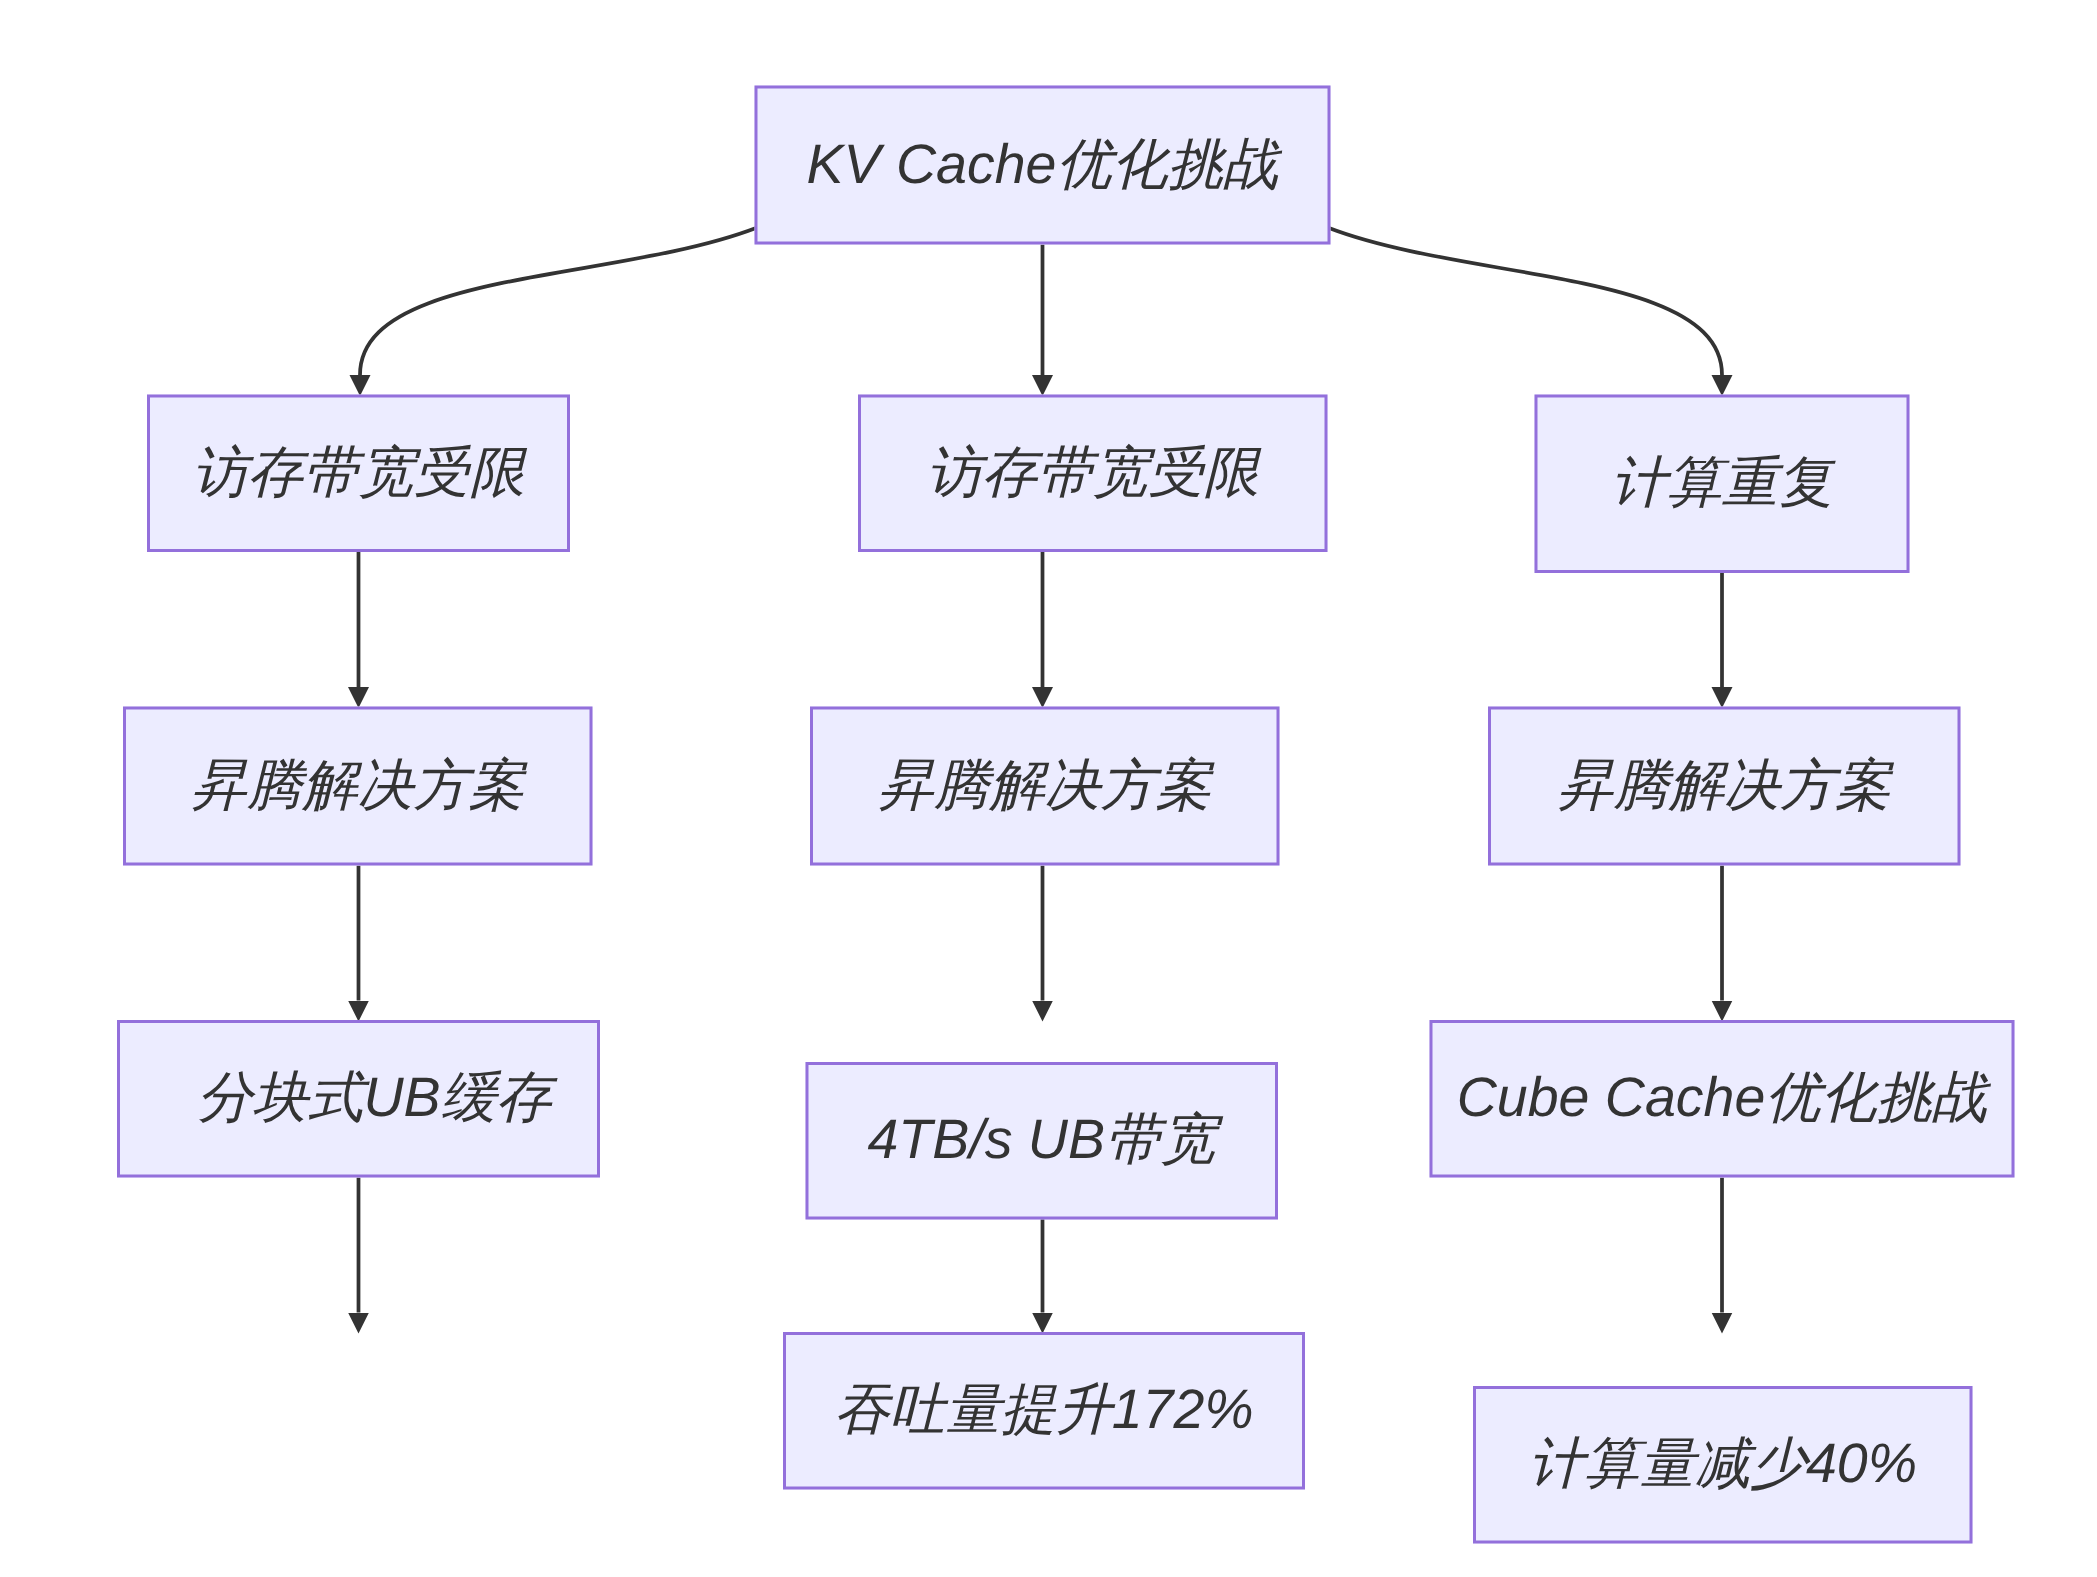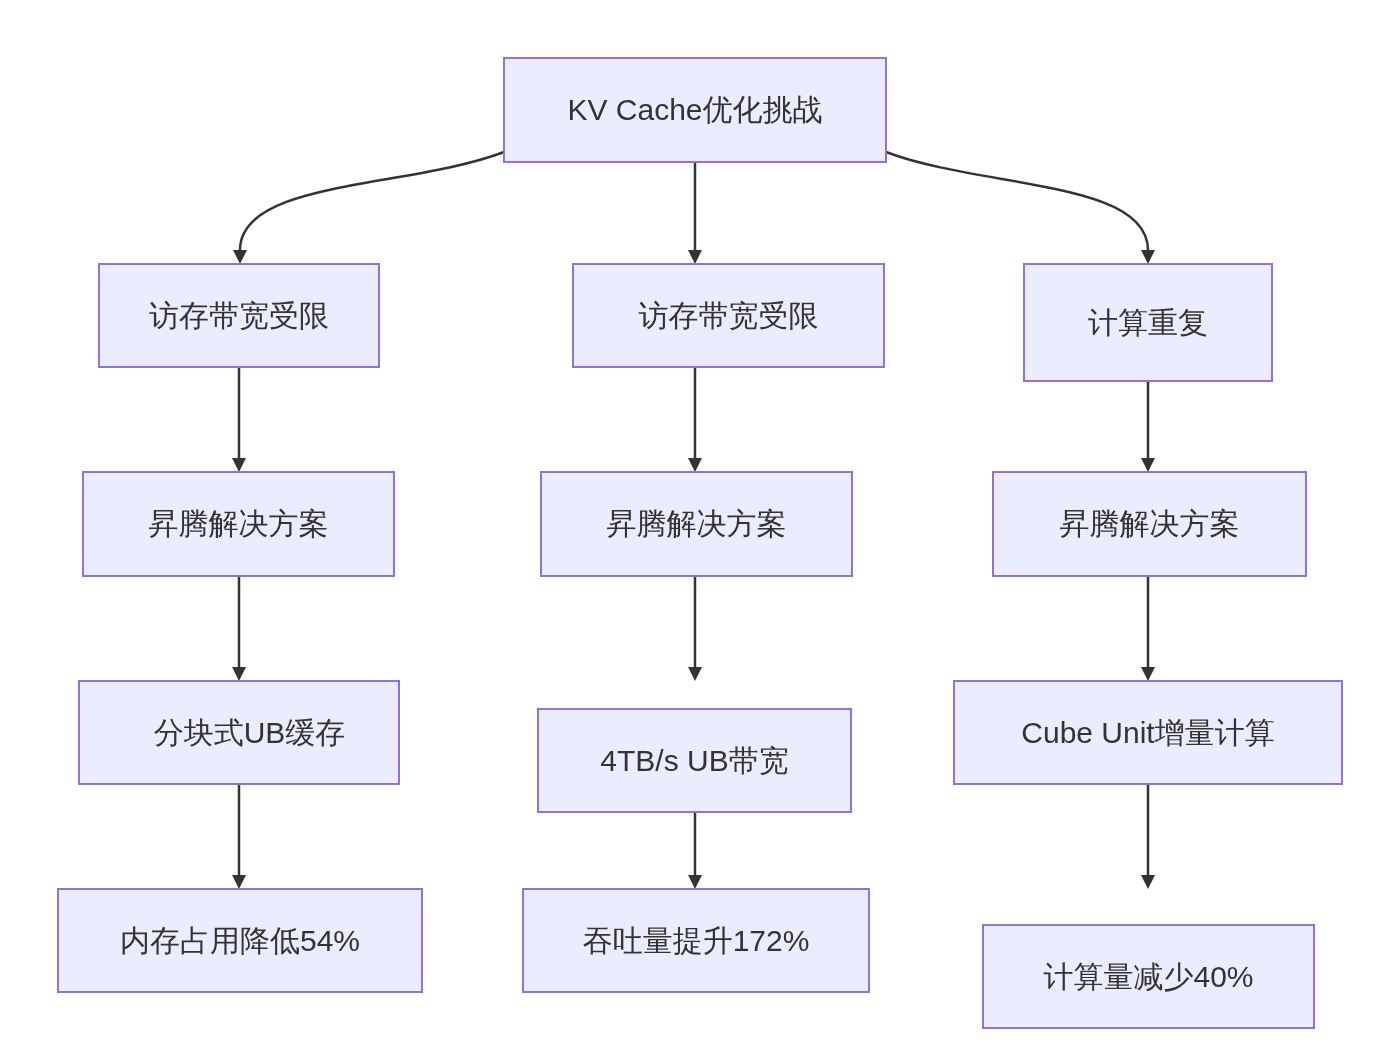--- a/index.html
+++ b/index.html
@@ -30,22 +30,23 @@
   }
   .node {
     position: absolute;
     box-sizing: border-box;
     background: var(--node-fill, #ECECFF);
     border: 2.5px solid var(--node-border, #9370DB);
     display: flex;
     align-items: center;
     justify-content: center;
     color: var(--text-color, #333333);
-    font-size: 30px;
+    font-size: 37px;
     line-height: 1.25;
+    font-style: italic;
   }
   
   .n-root  { left: 503px;  top: 57px;  width: 384px; height: 106px; }
   .n-c1    { left: 98px;   top: 263px; width: 282px; height: 105px; }
   .n-c2    { left: 540px;  top: 263px; width: 313px; height: 105px; margin-left: 32px; }
   .n-c3    { left: 1023px; top: 263px; width: 250px; height: 119px; }
   .n-s1    { left: 82px;   top: 471px; width: 313px; height: 106px; }
   .n-s2    { left: 540px;  top: 471px; width: 313px; height: 106px; }
   .n-s3    { left: 992px;  top: 471px; width: 315px; height: 106px; }
   .n-t1    { left: 78px;   top: 680px; width: 322px; height: 105px; padding-left: 21px; }
@@ -108,26 +109,23 @@
     <span>昇腾解决方案</span>
   </div>
 
   <div class="node n-t1">
     <span>分块式UB缓存</span>
   </div>
   <div class="node n-t2">
     <span>4TB/s UB带宽</span>
   </div>
   <div class="node n-t3">
-    <span>Cube Unit增量计算</span>
+    <span>Cube Cache优化挑战</span>
   </div>
 
-  <div class="node n-r1">
-    <span>内存占用降低54%</span>
-  </div>
   <div class="node n-r2">
     <span>吞吐量提升172%</span>
   </div>
   <div class="node n-r3">
     <span>计算量减少40%</span>
   </div>
 
 </div>
 
 </body></html>

